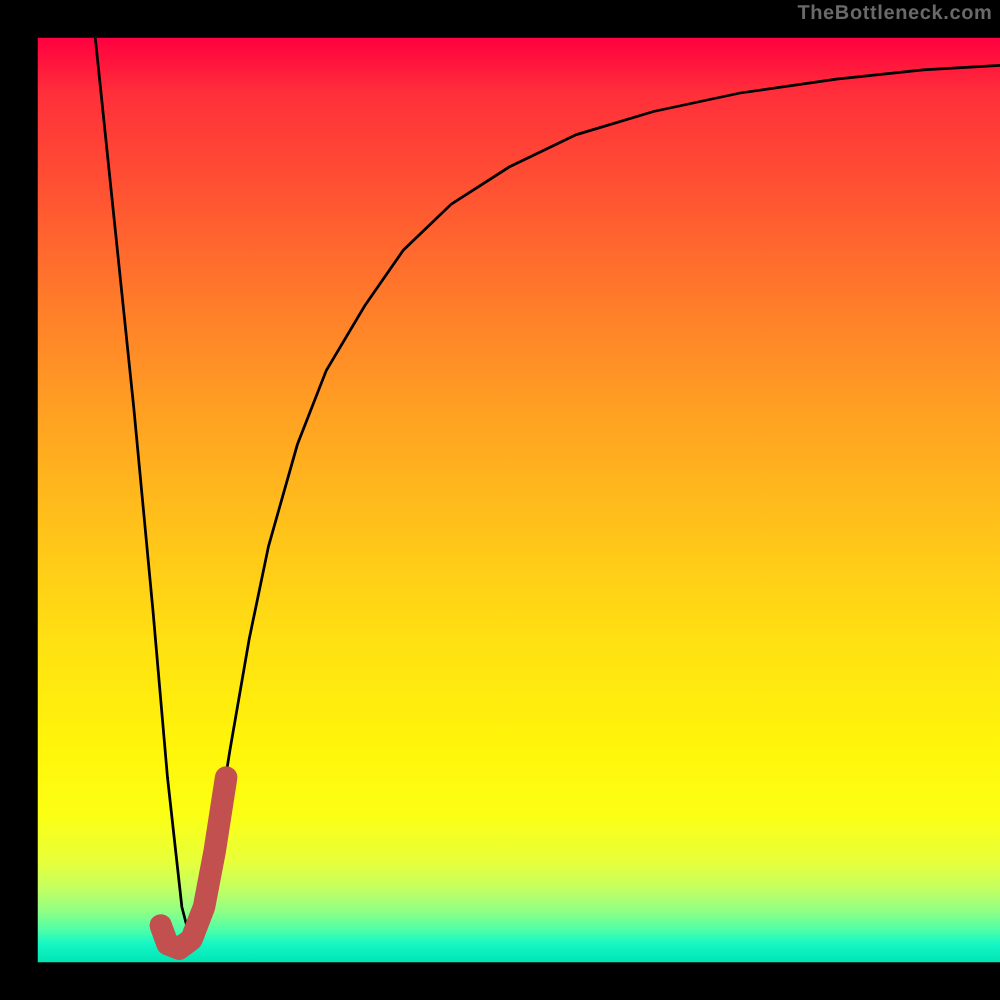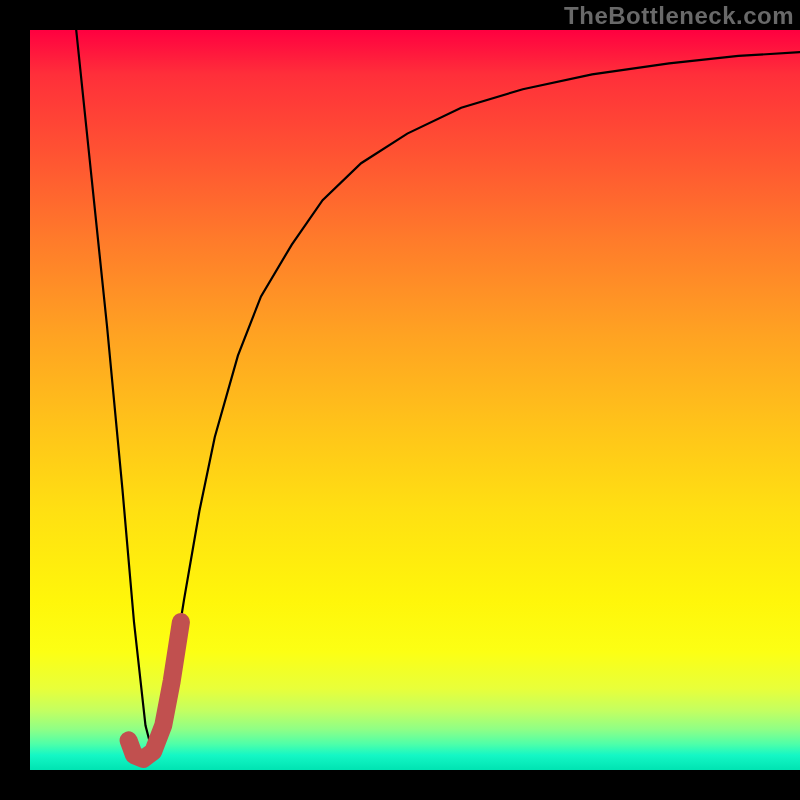--- a/index.html
+++ b/index.html
@@ -8,21 +8,21 @@
     position: relative;
     width: 800px;
     height: 800px;
     background: #000;
   }
   .watermark {
     position: absolute;
     top: 2px;
     right: 6px;
     font-family: Arial, Helvetica, sans-serif;
-    font-size: 24px;
+    font-size: 16px;
     font-weight: 600;
     color: #696969;
     letter-spacing: 0.5px;
     z-index: 10;
   }
   .plot-area {
     position: absolute;
     left: 30px;
     top: 30px;
     width: 770px;

